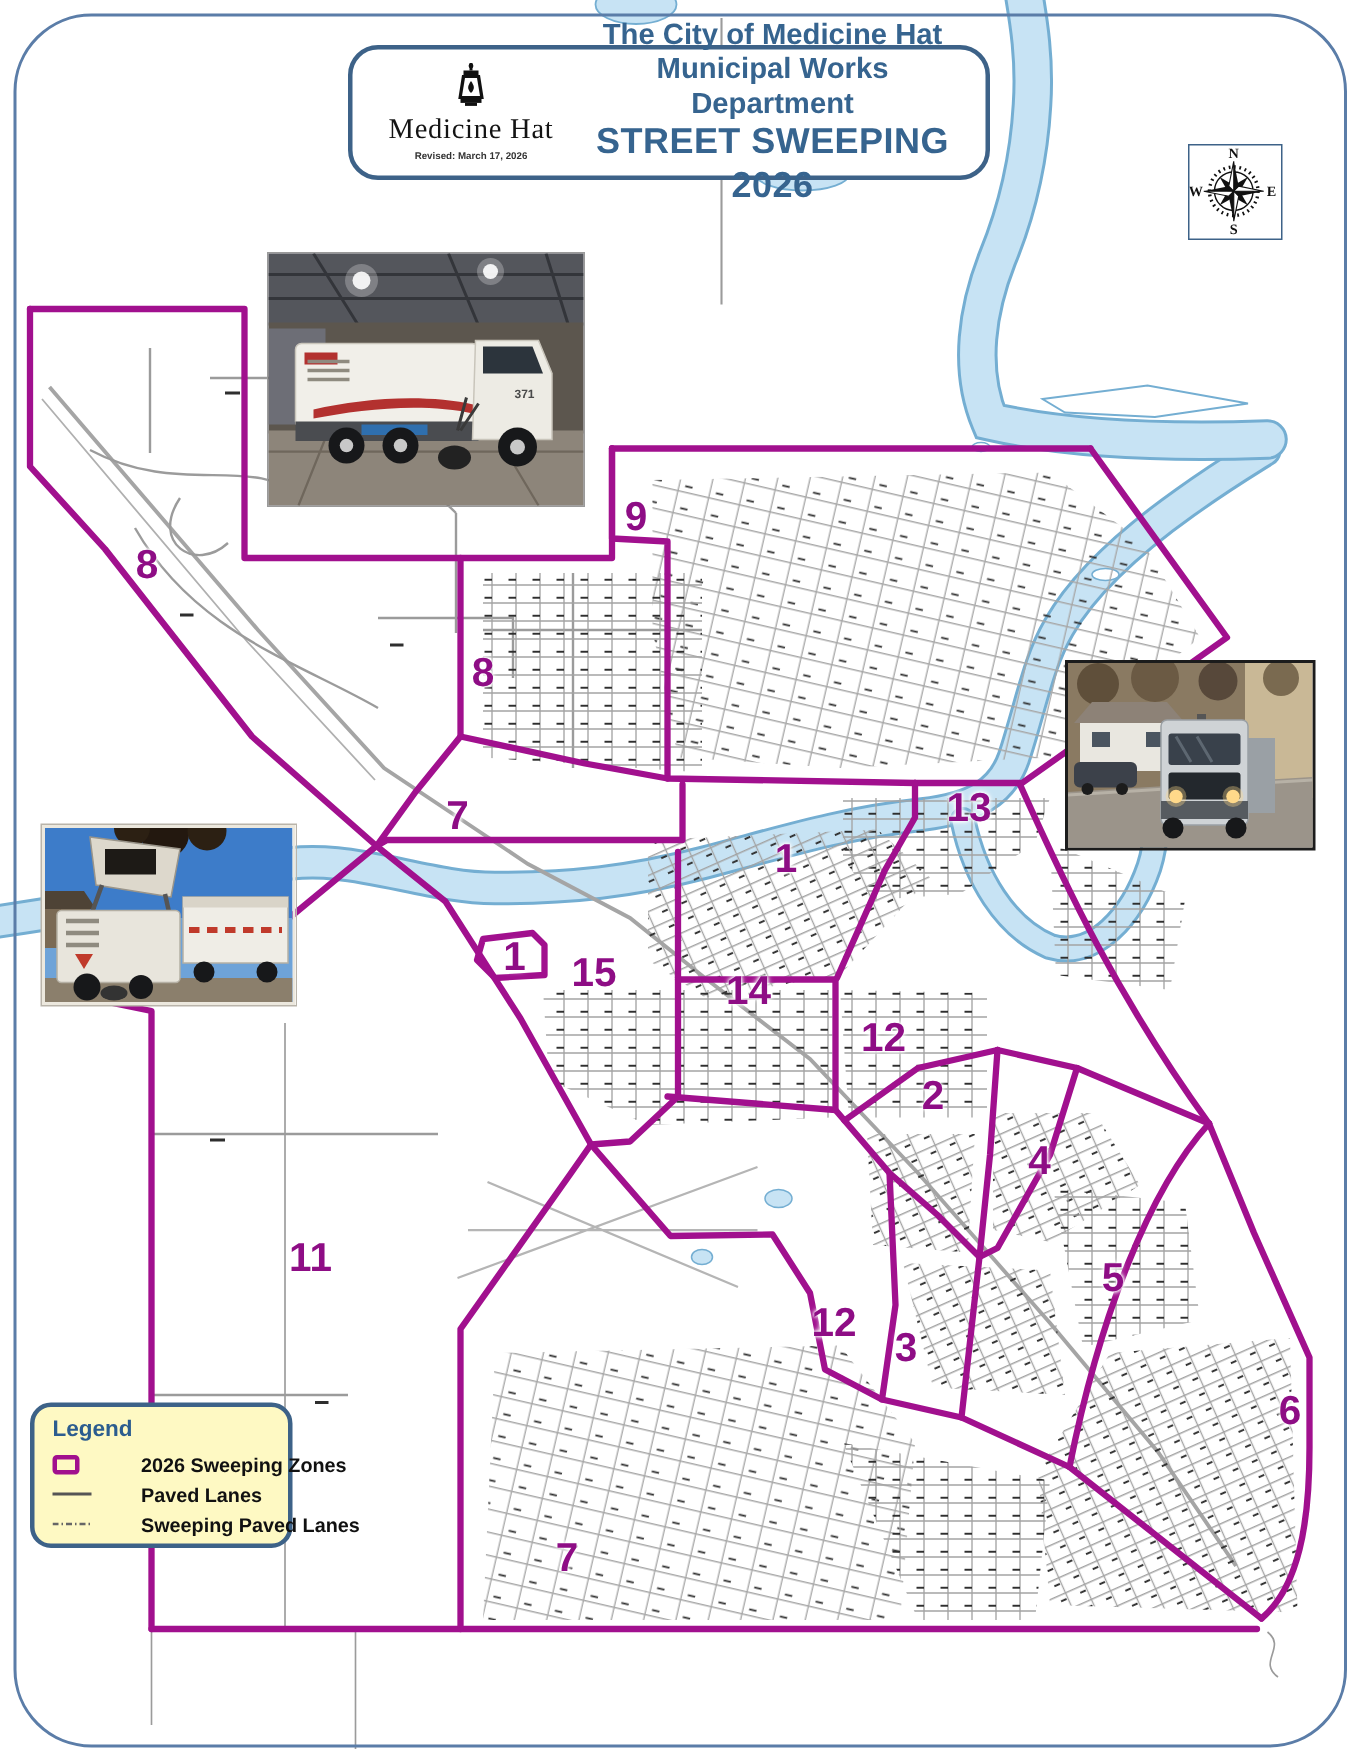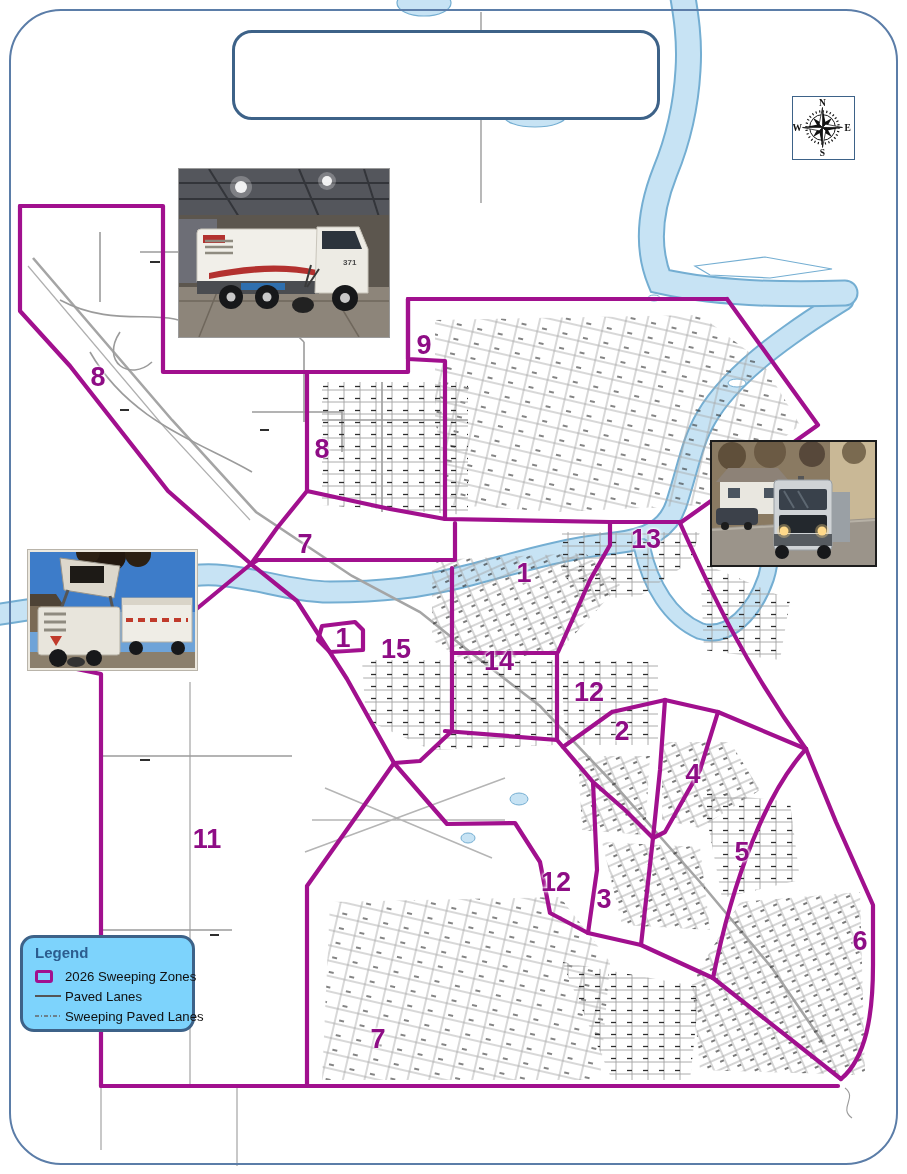--- a/index.html
+++ b/index.html
@@ -24,26 +24,26 @@
   #title-lines{flex:1;text-align:center;color:#36648f;line-height:1.18;}
   .title-l12{font-size:19.5px;font-weight:bold;}
   .title-l3{font-size:24px;font-weight:bold;letter-spacing:.3px;}
 
   
   #compass-box{position:absolute;left:792px;top:96px;width:63px;height:64px;z-index:20;
         background:#fff;border:1.8px solid #3d6288;box-sizing:border-box;}
 
   
   #legend-box{position:absolute;left:20px;top:935px;width:175px;height:97px;z-index:20;
-        background:#7dd3fc;border:3px solid #3d6288;border-radius:14px;box-sizing:border-box;
+        background:#fef9c3;border:3px solid #3d6288;border-radius:14px;box-sizing:border-box;
         padding:6px 10px 4px 12px;}
   #legend-title{color:#2c5d8f;font-weight:bold;font-size:15px;margin-bottom:5px;}
   .legend-row{display:flex;align-items:center;height:20px;}
   .legend-sym{width:30px;flex:none;display:flex;align-items:center;}
-  .legend-label{font-size:13.2px;color:#111;font-weight:400;white-space:nowrap;}
+  .legend-label{font-size:13.2px;color:#111;font-weight:700;white-space:nowrap;margin-left:29px;}
   .sym-zone{width:12px;height:7px;border:3px solid #a1108e;border-radius:3px;}
   .sym-solid{width:26px;height:0;border-top:2px solid #555;}
 
   
   .photo{position:absolute;z-index:10;}
   #photo-garage{left:178px;top:168px;width:210px;height:168px;border:1px solid #9a9a9a;}
   #photo-street{left:710px;top:440px;width:163px;height:123px;border:2px solid #1c1c1c;}
   #photo-dump{left:28px;top:550px;width:165px;height:116px;border:2px solid #ece8de;
         box-shadow:0 0 0 1px #b9b4aa;}
 </style>
@@ -194,20 +194,39 @@
   <div class="zone-label" style="left:305px;top:544px">7</div>
   <div class="zone-label" style="left:646px;top:539px">13</div>
   <div class="zone-label" style="left:589px;top:692px">12</div>
   <div class="zone-label" style="left:98px;top:377px">8</div>
   <div class="zone-label" style="left:499px;top:661px">14</div>
   <div class="zone-label" style="left:396px;top:649px">15</div>
   <div class="zone-label" style="left:207px;top:839px">11</div>
   <div class="zone-label" style="left:556px;top:882px">12</div>
 
   <div id="title-box">
+    <div id="logo-block">
+      <svg width="26" height="34" viewBox="0 0 26 34" style="display:block;margin:0 auto;">
+        <rect x="12" y="0" width="2" height="5" fill="#111"></rect>
+        <circle cx="13" cy="2" r="1.6" fill="#111"></circle>
+        <rect x="8" y="5" width="10" height="3" fill="#111"></rect>
+        <polygon points="7,8 19,8 21.5,24 4.5,24" fill="#111"></polygon>
+        <polygon points="9,10 17,10 19,22 7,22" fill="#fff"></polygon>
+        <path d="M13,12 C15,15 16,17 13,20 C10,17 11,15 13,12 Z" fill="#111"></path>
+        <rect x="6" y="24" width="14" height="2.6" fill="#111"></rect>
+        <rect x="9" y="26.6" width="8" height="2" fill="#111"></rect>
+      </svg>
+      <div id="logo-name">Medicine Hat</div>
+      <div id="logo-revised">Revised: March 17, 2026</div>
+    </div>
+    <div id="title-lines">
+      <div class="title-l12">The City of Medicine Hat</div>
+      <div class="title-l12">Municipal Works Department</div>
+      <div class="title-l3">STREET SWEEPING 2026</div>
+    </div>
   </div>
 
   <div id="compass-box">
     <svg width="59" height="60" viewBox="0 0 62 63">
       <circle cx="31" cy="32" r="17" fill="none" stroke="#111" stroke-width="2.4" stroke-dasharray="1.2,2.6"></circle>
       <circle cx="31" cy="32" r="13.5" fill="#fff" stroke="#111" stroke-width="1"></circle>
       <g>
         <g transform="rotate(45,31,32)">
           <polygon points="31,18 34,29 31,32 28,29" fill="#111"></polygon>
           <polygon points="31,46 34,35 31,32 28,35" fill="#111"></polygon>

